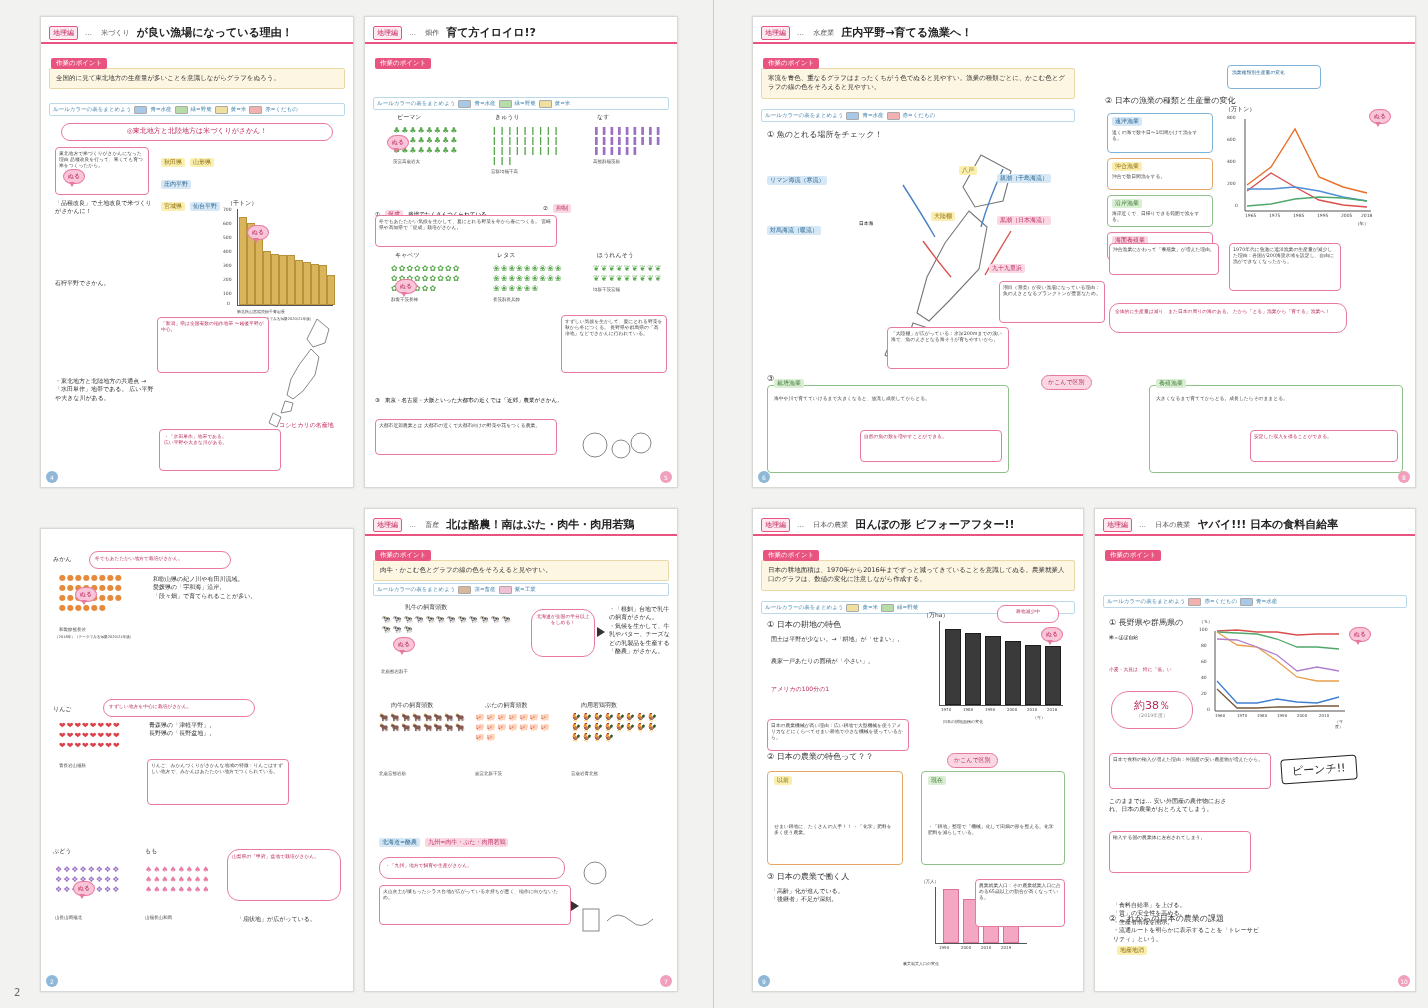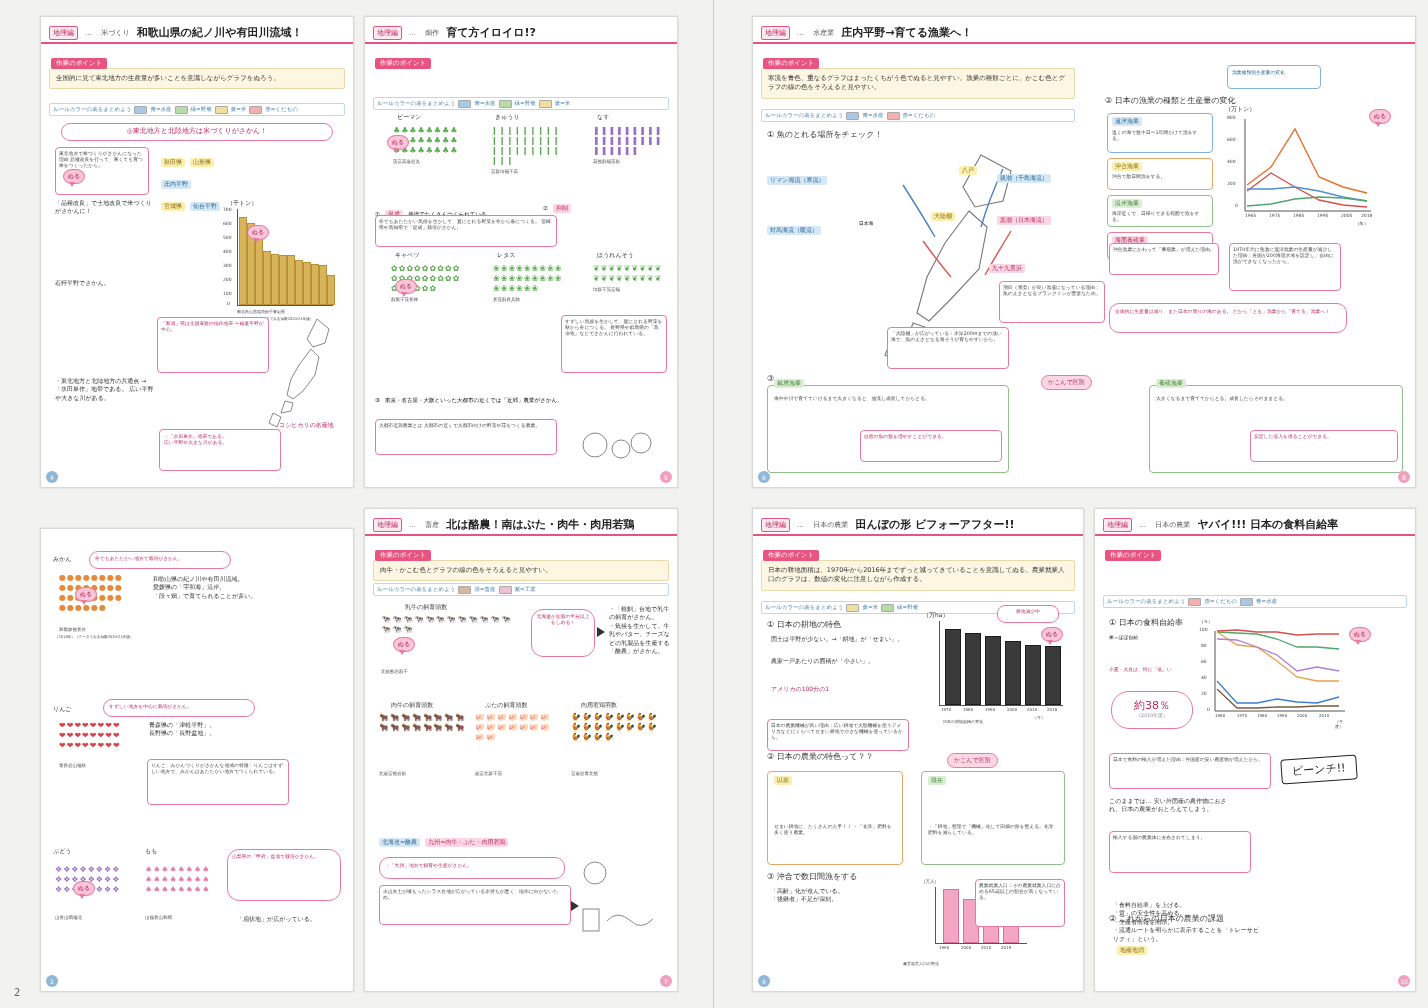--- a/index.html
+++ b/index.html
@@ -122,21 +122,21 @@
 <div class="spread">
 
   <div class="half left">
 
     <div class="page p-tl">
       <div class="hdr">
         <div class="hdr-inner">
           <span class="chip">地理編</span>
           <span class="hdr-dots">…</span>
           <span class="hdr-dots">米づくり</span>
-          <span class="hdr-title">和歌山県の紀ノ川や有田川流域！</span>
+          <span class="hdr-title">が良い漁場になっている理由！</span>
         </div>
         <div class="hdr-line"></div>
       </div>
       <div class="pt-wrap">
         <span class="pt-tag">作業のポイント</span>
         <div class="pt-body">全国的に見て東北地方の生産量が多いことを意識しながらグラフをぬろう。</div>
       </div>
       <div class="rule" style="top:86px;">
         <span class="seg">ルールカラーの表をまとめよう</span>
         <span class="sw" style="background:#a8c8e8"></span>
@@ -971,21 +971,21 @@
       <div class="box bx-green" style="left:168px;top:262px;width:142px;height:92px;">
         <span class="tag label-green" style="position:absolute;left:6px;top:4px;">現在</span>
         <div class="txtxs" style="position:absolute;left:6px;top:52px;width:130px;color:#444;">・「耕地」整理で「機械」化して田畑の形を整える。化学肥料を減らしている。</div>
       </div>
       <div class="box bx-pink" style="left:14px;top:210px;width:140px;height:30px;">
         <div class="txtxs" style="padding:3px;color:#444;">日本の農業機械が高い理由：広い耕地で大型機械を使うアメリカなどにくらべてせまい耕地で小さな機械を使っているから。</div>
       </div>
 
       <div class="note" style="left:14px;top:362px;font-size:8px;">
         <span>③</span>
-        <span>沖合で数日間漁をする</span>
+        <span>日本の農業で働く人</span>
       </div>
       <div class="note" style="left:18px;top:378px;width:110px;">
         <div>「高齢」化が進んでいる。</div>
         <div>「後継者」不足が深刻。</div>
       </div>
       <div style="position:absolute;left:168px;top:378px;width:110px;height:74px;">
         <div class="axis" style="left:14px;top:0;width:1px;height:56px;"></div>
         <div class="axis" style="left:14px;top:56px;width:92px;height:1px;"></div>
         <div class="bar pink" style="left:22px;bottom:18px;width:14px;height:52px;"></div>
         <div class="bar pink" style="left:42px;bottom:18px;width:14px;height:42px;"></div>
@@ -1021,21 +1021,21 @@
       <div class="rule" style="top:86px;">
         <span class="seg">ルールカラーの表をまとめよう</span>
         <span class="sw" style="background:#f2b0b0"></span>
         <span class="seg">赤=くだもの</span>
         <span class="sw" style="background:#a8c8e8"></span>
         <span class="seg">青=水産</span>
       </div>
 
       <div class="note" style="left:14px;top:108px;font-size:8px;">
         <span>①</span>
-        <span>日本の食料自給率</span>
+        <span>長野県や群馬県の</span>
       </div>
 
       <div style="position:absolute;left:14px;top:126px;width:86px;">
         <div class="txtxs">米＝ほぼ自給</div>
         <div class="txtxs" style="margin-top:26px;color:#b8275c;">小麦・大豆は、特に「低」い</div>
       </div>
 
       <div style="position:absolute;left:104px;top:120px;width:150px;height:110px;">
         <svg width="150" height="96" viewBox="0 0 150 96">
           <line x1="16" y1="2" x2="16" y2="82" stroke="#555" stroke-width="1"></line>

